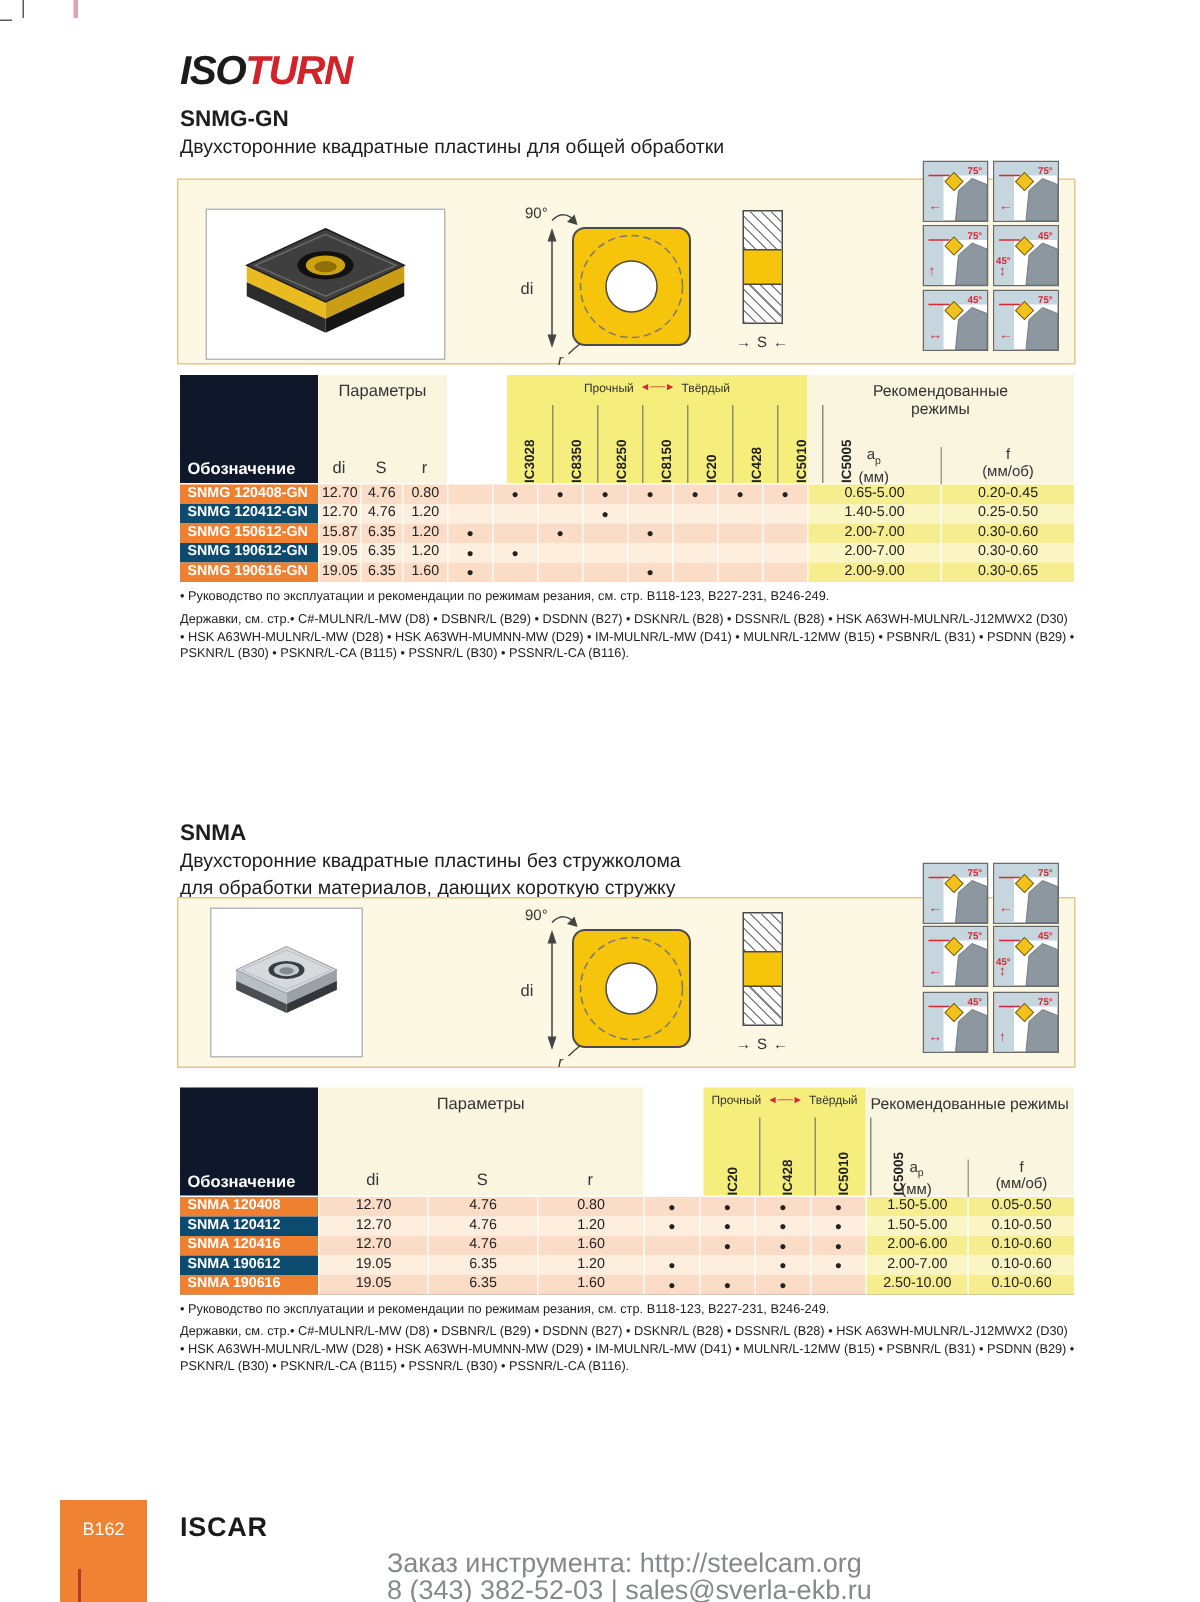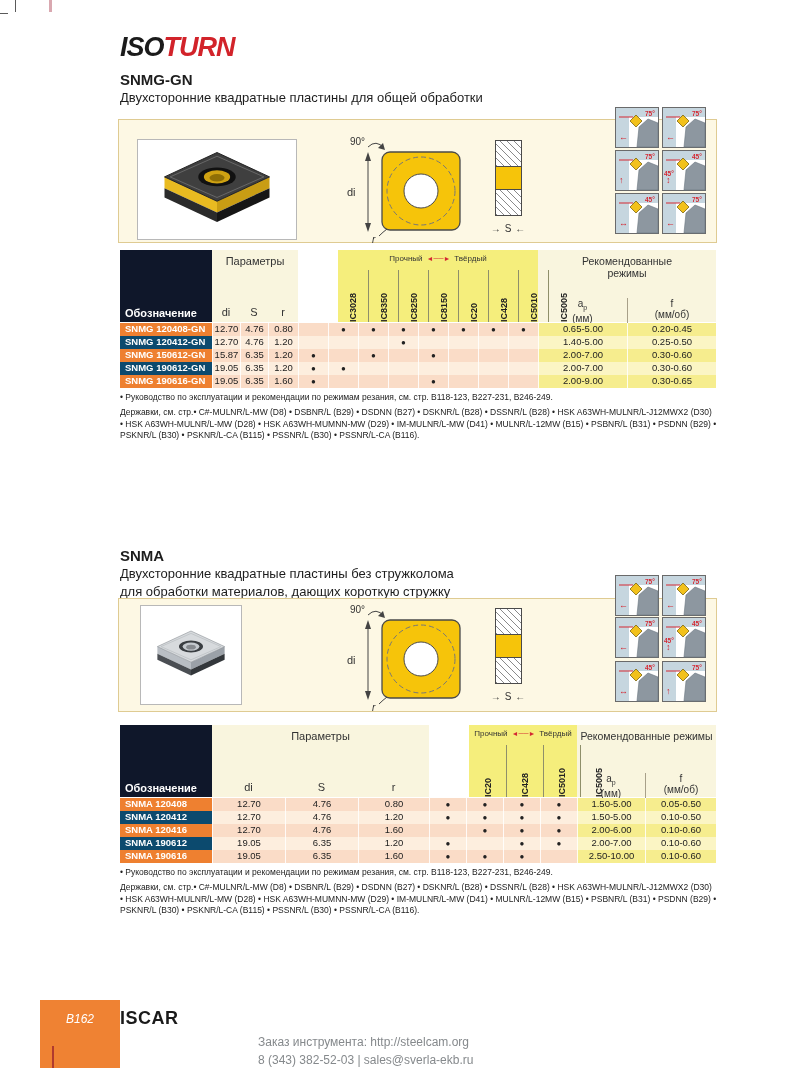--- a/index.html
+++ b/index.html
@@ -72,25 +72,25 @@
   .cdot{text-align:center;font-size:8px;line-height:13px;}
   .odd .cname{background:#ee8030;} .even .cname{background:#0c4a6e;}
   .odd .cnum,.odd .cdot{background:#fadcc7;} .even .cnum,.even .cdot{background:#fdeede;}
   .odd .cmode{background:#f6ed8e;} .even .cmode{background:#fbf5c4;}
 
   .notes{position:absolute;left:120px;width:597px;color:#222;}
   .note1{font-size:8.5px;margin-bottom:5px;}
   .note2{font-size:8.5px;line-height:11.5px;}
 
   
-  .pagenum-block{position:absolute;left:40px;top:1000px;width:80px;height:68px;background:#ef8233;font-style:italic;}
+  .pagenum-block{position:absolute;left:40px;top:1000px;width:58px;height:68px;background:#ef8233;}
   .pagenum{color:#fff;font-size:12px;text-align:center;margin-top:12px;}
   .foot-tick{position:absolute;left:52px;top:1046px;width:2px;height:22px;background:#b03a2e;}
   .iscar{position:absolute;left:120px;top:1008px;font-size:18px;font-weight:800;letter-spacing:.5px;color:#1a1a1a;}
-  .contacts{position:absolute;left:258px;top:1034px;font-size:12px;line-height:17.5px;color:#85898c;}
+  .contacts{position:absolute;left:258px;top:1034px;font-size:18px;line-height:17.5px;color:#85898c;}
   .red{color:#d42832;}
 </style>
 </head>
 <body>
 
 <div class="page">
 
   <div class="cmark" style="left:15px;top:0;width:1px;height:12px;"></div>
   <div class="cmark" style="left:0;top:13px;width:8px;height:1px;"></div>
   <div class="cmark pink" style="left:49px;top:0;width:3px;height:12px;"></div>

